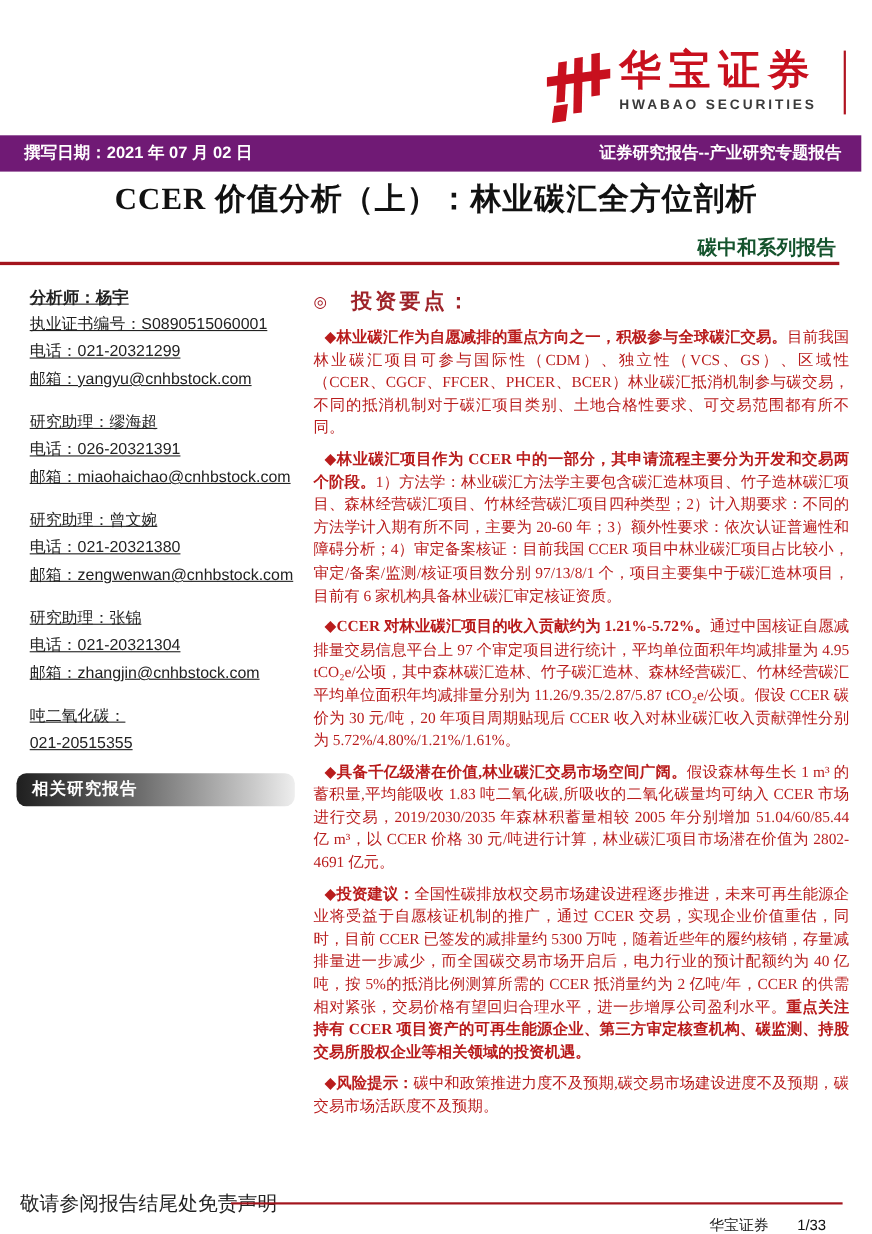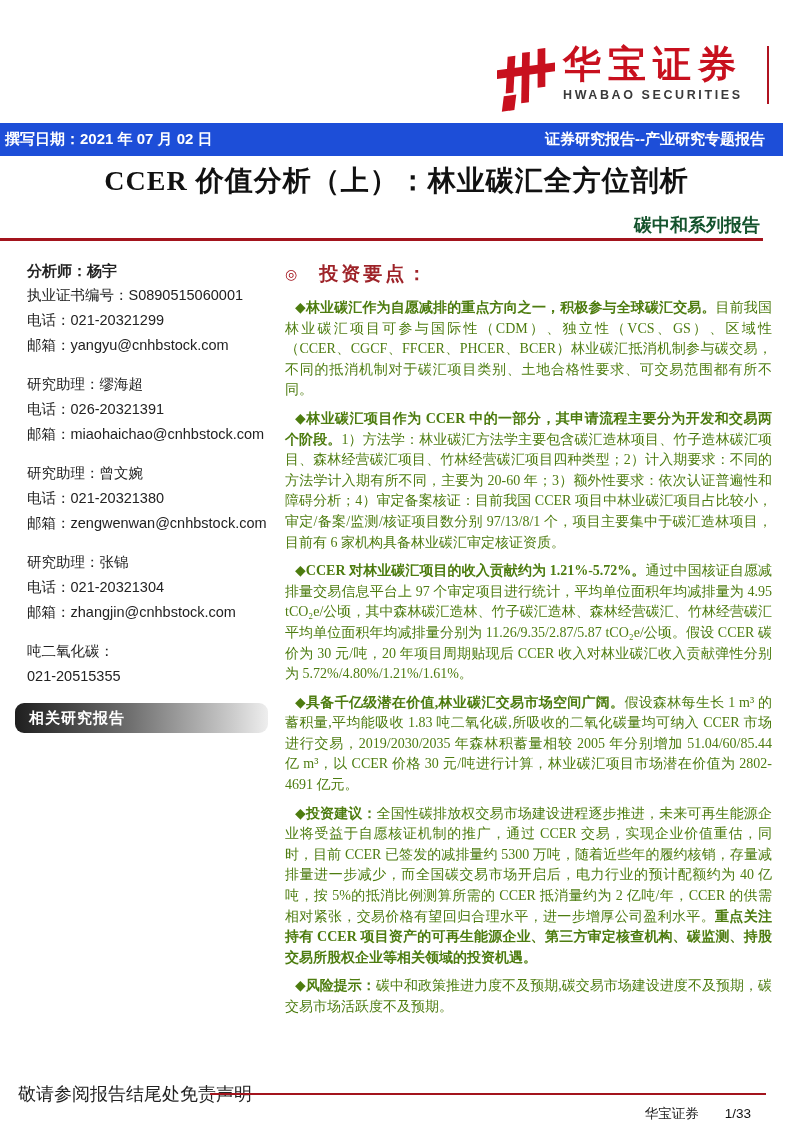--- a/index.html
+++ b/index.html
@@ -15,58 +15,58 @@
   .logo-wrap { position:absolute; top:27px; left:497px; width:268px; height:70px; display:flex; align-items:flex-start; }
   .logo-mark { width:58px; height:70px; flex:0 0 auto; }
   .logo-text { margin-left:8px; display:flex; flex-direction:column; align-items:flex-start; }
   .logo-cn { font-size:38px; line-height:42px; font-weight:bold; color:#c8101e; letter-spacing:7px; white-space:nowrap; font-family:"Liberation Serif","DejaVu Serif",serif; }
   .logo-en { font-size:12.5px; font-weight:bold; color:#3a3a3a; letter-spacing:2.6px; margin-top:3px; white-space:nowrap; }
   .logo-vline { position:absolute; top:30px; left:767px; width:2px; height:58px; background:#b01320; }
 
   
   .hbar {
     position:absolute; top:107px; left:0; width:783px; height:33px;
-    background:#1d4ed8; color:#ffffff;
+    background:#701a75; color:#ffffff;
     display:flex; align-items:center; justify-content:space-between;
-    padding:0 18px 0 5px; font-size:15px; font-weight:bold;
+    padding:0 18px 0 22px; font-size:15px; font-weight:bold;
   }
 
   
   .title {
     position:absolute; top:146px; left:0; width:793px;
     text-align:center; font-size:28px; font-weight:bold; color:#111;
     letter-spacing:1px; font-family:"Liberation Serif","DejaVu Serif",serif;
   }
   .series {
     position:absolute; top:197px; right:33px;
     font-size:18px; font-weight:bold; color:#14532d;
     font-family:"Liberation Serif","DejaVu Serif",serif;
   }
   .title-rule { position:absolute; top:222px; left:0; width:763px; height:3px; background:#a3141d; }
 
   
   .left-col { position:absolute; top:242px; left:27px; width:250px; font-size:14.5px; line-height:25px; color:#222; }
   .agroup { margin-bottom:14px; }
-  .aline { white-space:nowrap; }
+  .aline { white-space:nowrap;text-decoration:underline; }
   .aline.b { font-weight:bold; font-size:15px; }
   .related-bar {
     margin-top:12px; margin-left:-12px; width:253px; height:30px; line-height:30px;
     padding-left:14px; border-radius:9px;
     background:linear-gradient(to right,#1f1f1f 0%,#6e6e6e 45%,#c9c9c9 85%,#eeeeee 100%);
     color:#ffffff; font-weight:bold; font-size:15px; letter-spacing:1px;
   }
 
   
   .right-col { position:absolute; top:245px; left:285px; width:487px; }
   .kp-head { display:flex; align-items:center; margin-bottom:11px; }
   .kp-ring { color:#a3141d; font-size:14px; margin-right:22px; }
   .kp-title { color:#9e2329; font-size:19px; font-weight:bold; letter-spacing:3px; font-family:"Liberation Serif","DejaVu Serif",serif; }
   .para {
     font-size:14px; line-height:20.6px; text-align:justify;
-    margin-bottom:8px; text-indent:10px; color:#4d7c0f;
+    margin-bottom:8px; text-indent:10px; color:#b91c1c;
     font-family:"Liberation Serif","DejaVu Serif",serif;
   }
   .para .b { font-weight:bold; }
 
   
   .foot-note { position:absolute; top:1066px; left:18px; font-size:18px; color:#222; font-family:"Liberation Serif","DejaVu Serif",serif; }
   .foot-rule { position:absolute; top:1077px; left:210px; width:556px; height:2px; background:#a3141d; }
   .foot-right { position:absolute; top:1089px; right:42px; display:flex; align-items:baseline; gap:26px; }
   .foot-brand { font-size:13.5px; color:#222; font-family:"Liberation Serif","DejaVu Serif",serif; }
   .foot-page { font-size:13.5px; color:#111; }

